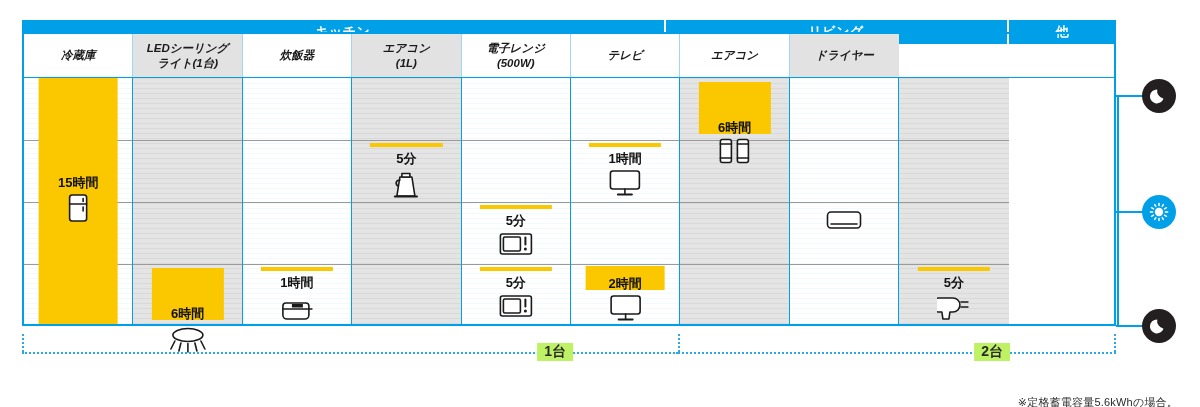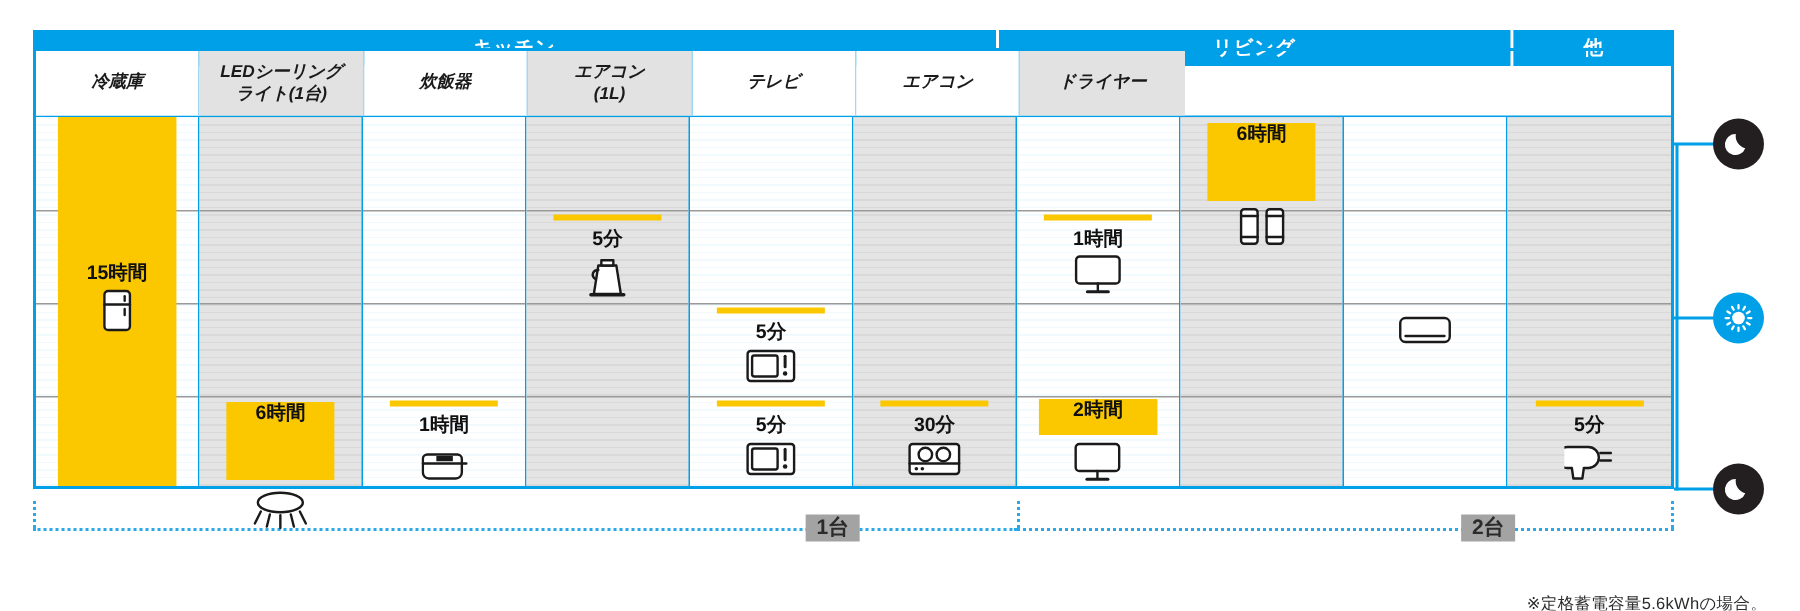--- a/index.html
+++ b/index.html
@@ -104,21 +104,21 @@
     flex-direction: column;
     align-items: center;
     z-index: 3;
   }
   .bar-cap {            
     background: #FBC800;
     height: 4px;
   }
   .block {              
     background: #FBC800;
-    display: flex; align-items: flex-start; justify-content: center;
+    display: flex; align-items: flex-end; justify-content: center;
   }
   .dur {
     font-size: 13px; font-weight: bold; color: #111;
     line-height: 1; white-space: nowrap;
   }
   .icon-wrap { margin-top: 4px; }
 
   
   .fullbar {
     position: absolute;
@@ -154,21 +154,21 @@
   }
   .bracket-tick {
     position: absolute;
     width: 1px;
     border-left: 2px dotted #29A9E8;
   }
   .bracket-label {
     position: absolute;
     font-size: 14px; font-weight: bold; color: #2b2b2b;
     transform: translate(-50%, -50%);
-    background: #a3a3a3;
+    background: #bef264;
     padding: 0 7px;
   }
   .footnote {
     position: absolute;
     right: 22px; top: 382px;
     font-size: 11px; color: #2b2b2b;
     letter-spacing: 0.2px;
     margin-top: 13px;
   }
 </style>
@@ -196,20 +196,23 @@
           <div><span>冷蔵庫</span></div>
         </div>
         <div class="name-cell shaded" style="width:109.4px">
           <div><span>LEDシーリング</span><br><span>ライト(1台)</span></div>
         </div>
         <div class="name-cell" style="width:109.4px">
           <div><span>炊飯器</span></div>
         </div>
         <div class="name-cell shaded" style="width:109.4px">
           <div><span>エアコン</span><br><span>(1L)</span></div>
+        </div>
+        <div class="name-cell" style="width:109.4px">
+          <div><span>電子レンジ</span><br><span>(500W)</span></div>
         </div>
         <div class="name-cell" style="width:109.4px">
           <div><span>テレビ</span></div>
         </div>
         <div class="name-cell" style="width:109.4px">
           <div><span>エアコン</span></div>
         </div>
         <div class="name-cell shaded last" style="width:109.4px">
           <div><span>ドライヤー</span></div>
         </div>
@@ -302,40 +305,20 @@
           </div>
           <div class="usage" style="top:189px">
             <div class="bar-cap" style="width:72.20400000000001px"></div>
             <div style="height:5px"></div>
             <span class="dur">5分</span>
             <span class="icon-wrap"><svg width="34" height="26" viewBox="0 0 34 26" fill="none" stroke="#1a1a1a" stroke-width="1.6" stroke-linecap="round" stroke-linejoin="round">
                 <rect x="1.5" y="3" width="31" height="20" rx="2" fill="#fff"></rect>
                 <rect x="4.5" y="6" width="17" height="14" rx="1.5" fill="#fff"></rect>
                 <line x1="26.5" y1="6.5" x2="26.5" y2="13.5" stroke-width="2"></line>
                 <circle cx="26.5" cy="18" r="1.5" fill="#1a1a1a" stroke="none"></circle>
-              </svg></span>
-          </div>
-        </div>
-        <div class="col shaded" style="width:109.4px">
-          <div class="rowlines">
-            <div class="rowline" style="top:62px"></div>
-            <div class="rowline" style="top:124px"></div>
-            <div class="rowline" style="top:186px"></div>
-          </div>
-          <div class="usage" style="top:189px">
-            <div class="bar-cap" style="width:72.20400000000001px"></div>
-            <div style="height:5px"></div>
-            <span class="dur">30分</span>
-            <span class="icon-wrap"><svg width="36" height="26" viewBox="0 0 36 26" fill="none" stroke="#1a1a1a" stroke-width="1.6" stroke-linecap="round" stroke-linejoin="round">
-                <rect x="1.5" y="3" width="33" height="20" rx="2" fill="#fff"></rect>
-                <line x1="1.5" y1="16" x2="34.5" y2="16"></line>
-                <circle cx="12" cy="10" r="4.5" fill="#fff"></circle>
-                <circle cx="24" cy="10" r="4.5" fill="#fff"></circle>
-                <circle cx="6" cy="19.5" r="1.2" fill="#1a1a1a" stroke="none"></circle>
-                <circle cx="10" cy="19.5" r="1.2" fill="#1a1a1a" stroke="none"></circle>
               </svg></span>
           </div>
         </div>
         <div class="col" style="width:109.4px">
           <div class="rowlines">
             <div class="rowline" style="top:62px"></div>
             <div class="rowline" style="top:124px"></div>
             <div class="rowline" style="top:186px"></div>
           </div>
           <div class="usage" style="top:65px">

